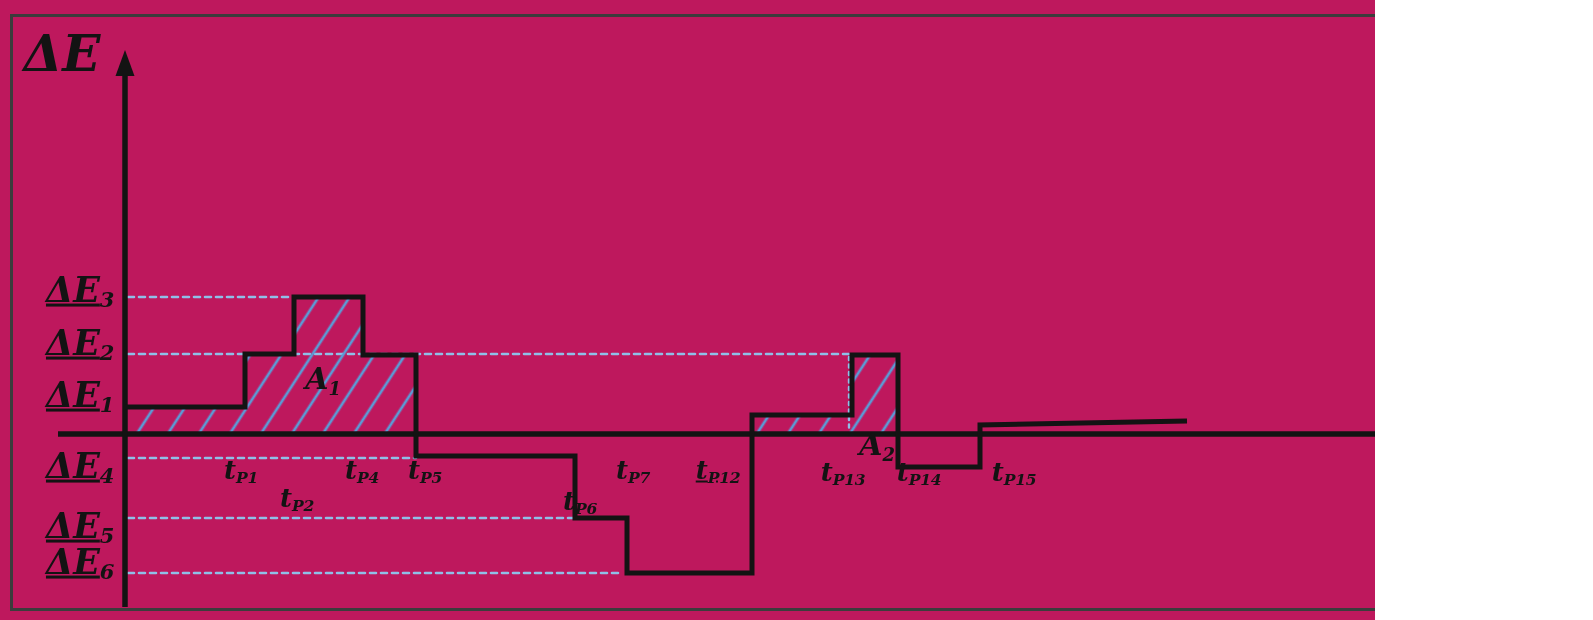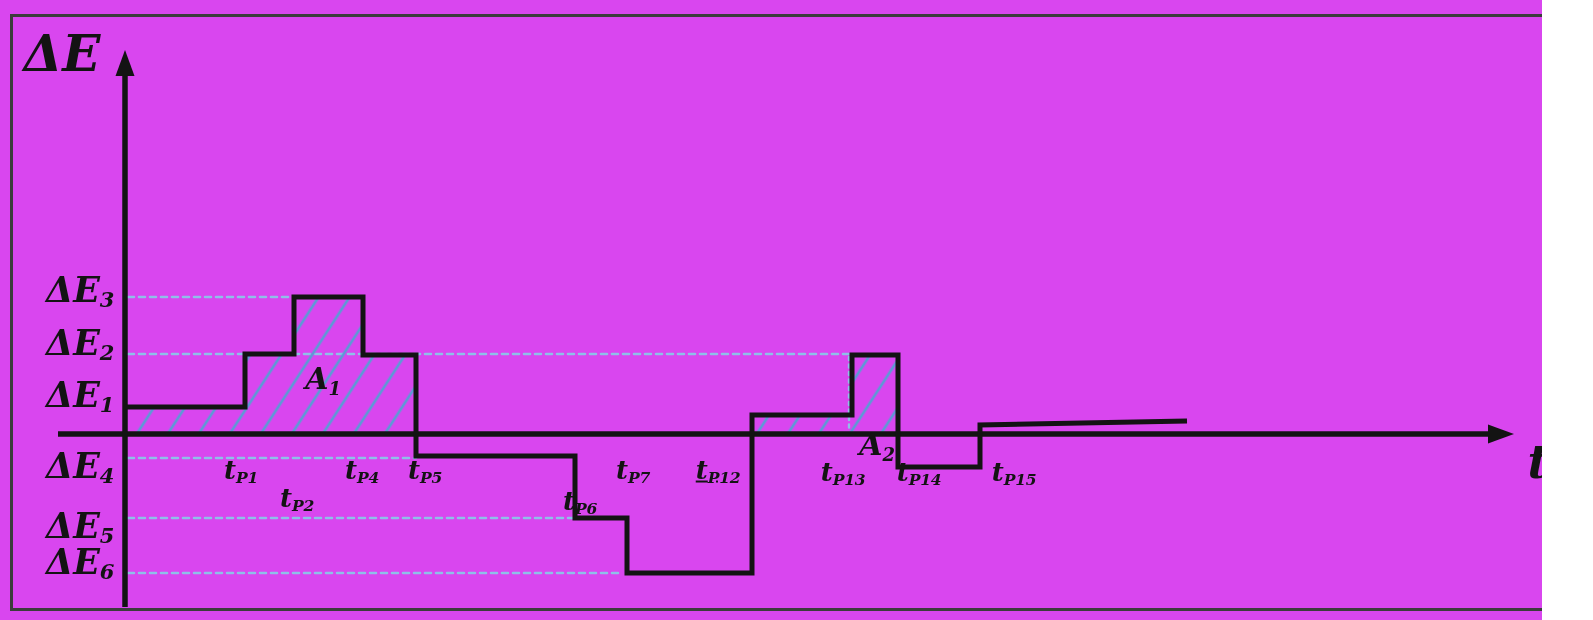--- a/index.html
+++ b/index.html
@@ -1,26 +1,26 @@
 <!DOCTYPE html>
 <html><head>
 <meta charset="utf-8">
 <style>
   html,body{margin:0;padding:0;background:#ffffff;}
-  .stage{position:relative;width:1542px;height:620px;background:#d946ef;overflow:hidden;
+  .stage{position:relative;width:1375px;height:620px;background:#be185d;overflow:hidden;
          font-family:"DejaVu Serif", serif;text-align:right;}
   .frame{position:absolute;left:10px;top:14px;width:1575px;height:597px;
          border:3px solid #3c3c3c;box-sizing:border-box;pointer-events:none;}
   svg.plot{position:absolute;left:0;top:0;width:1593px;height:620px;}
   .mlabel{position:absolute;transform:translate(-50%,-50%);white-space:nowrap;
           color:#131313;font-style:italic;font-weight:700;line-height:1;}
   .mlabel sub{font-size:0.6em;font-style:italic;vertical-align:-0.28em;letter-spacing:-0.02em;}
   .axis-label-y{font-size:50px;}
   .axis-label-x{font-size:46px;}
-  .level-label{font-size:35px;}
+  .level-label{font-size:35px;text-decoration:underline;}
   .time-label{font-size:26px;}
   .area-label{font-size:30px;}
 </style>
 </head>
 <body>
 
 <div class="stage">
 
   <svg class="plot" id="plot" viewBox="0 0 1593 620">
       <defs>

